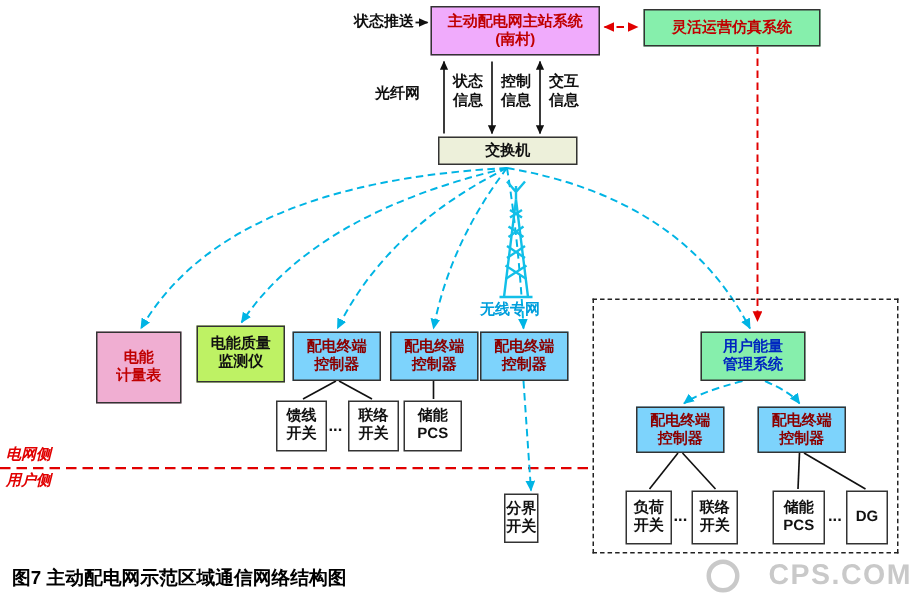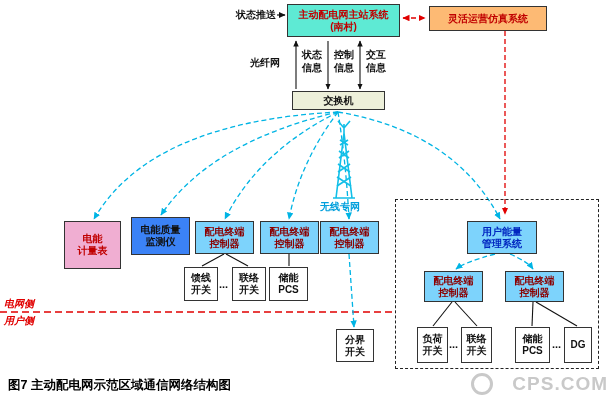--- a/index.html
+++ b/index.html
@@ -5,27 +5,27 @@
   html,body{margin:0;padding:0;background:#fff;}
   #stage{
     position:relative;width:614px;height:401px;background:#ffffff;
     font-family:"Liberation Sans","DejaVu Sans",sans-serif;overflow:hidden;
   }
   .box{
     position:absolute;border:1px solid #333;display:flex;flex-direction:column;
     align-items:center;justify-content:center;text-align:center;
     font-size:10px;line-height:1.2;font-weight:bold;box-sizing:border-box;
   }
-  .c-master{background:#5eead4;color:#c00000;}
-  .c-sim{background:#fdba74;color:#c00000;}
+  .c-master{background:#f0abfc;color:#c00000;}
+  .c-sim{background:#86efac;color:#c00000;}
   .c-switch{background:#edf0da;color:#111;}
   .c-meter{background:#f0aed2;color:#c00000;}
-  .c-pq{background:#3b82f6;color:#111;}
+  .c-pq{background:#bef264;color:#111;}
   .c-dtc{background:#7dd3fc;color:#8b0000;}
-  .c-uems{background:#7dd3fc;color:#0026c0;}
+  .c-uems{background:#86efac;color:#0026c0;}
   .c-white{background:#ffffff;color:#111;}
   .lbl{position:absolute;font-size:10px;color:#111;font-weight:bold;line-height:1.25;}
   .lbl2{text-align:center;width:24px;}
   .red-lbl{color:#e10000;font-style:italic;}
   .cyan-lbl{color:#009fdc;}
   .ellipsis{position:absolute;font-size:11px;font-weight:bold;color:#111;}
   #user-area{
     position:absolute;left:395px;top:199px;width:204px;height:170px;
     border:1.5px dashed #222;box-sizing:border-box;
   }
@@ -172,21 +172,21 @@
   </div>
   <div class="ellipsis" style="left:219px;top:278px;">...</div>
   <div class="box c-white" style="left:232px;top:267px;width:34px;height:34px;">
     <span>联络</span>
     <span>开关</span>
   </div>
   <div class="box c-white" style="left:269px;top:267px;width:39px;height:34px;">
     <span>储能</span>
     <span>PCS</span>
   </div>
-  <div class="box c-white" style="left:336px;top:329px;width:38px;height:33px;">
+  <div class="box c-white" style="left:336px;top:329px;width:23px;height:33px;">
     <span>分界</span>
     <span>开关</span>
   </div>
 
   <div class="box c-dtc" style="left:424px;top:271px;width:59px;height:31px;">
     <span>配电终端</span>
     <span>控制器</span>
   </div>
   <div class="box c-dtc" style="left:505px;top:271px;width:59px;height:31px;">
     <span>配电终端</span>

